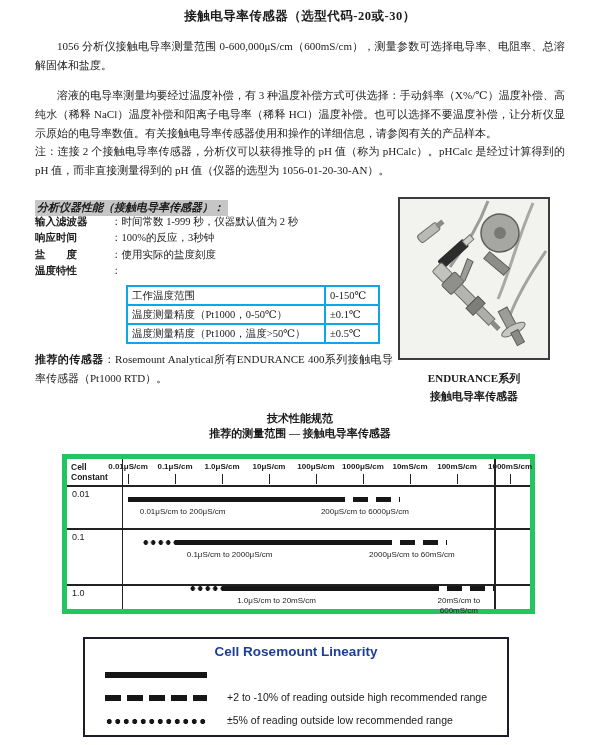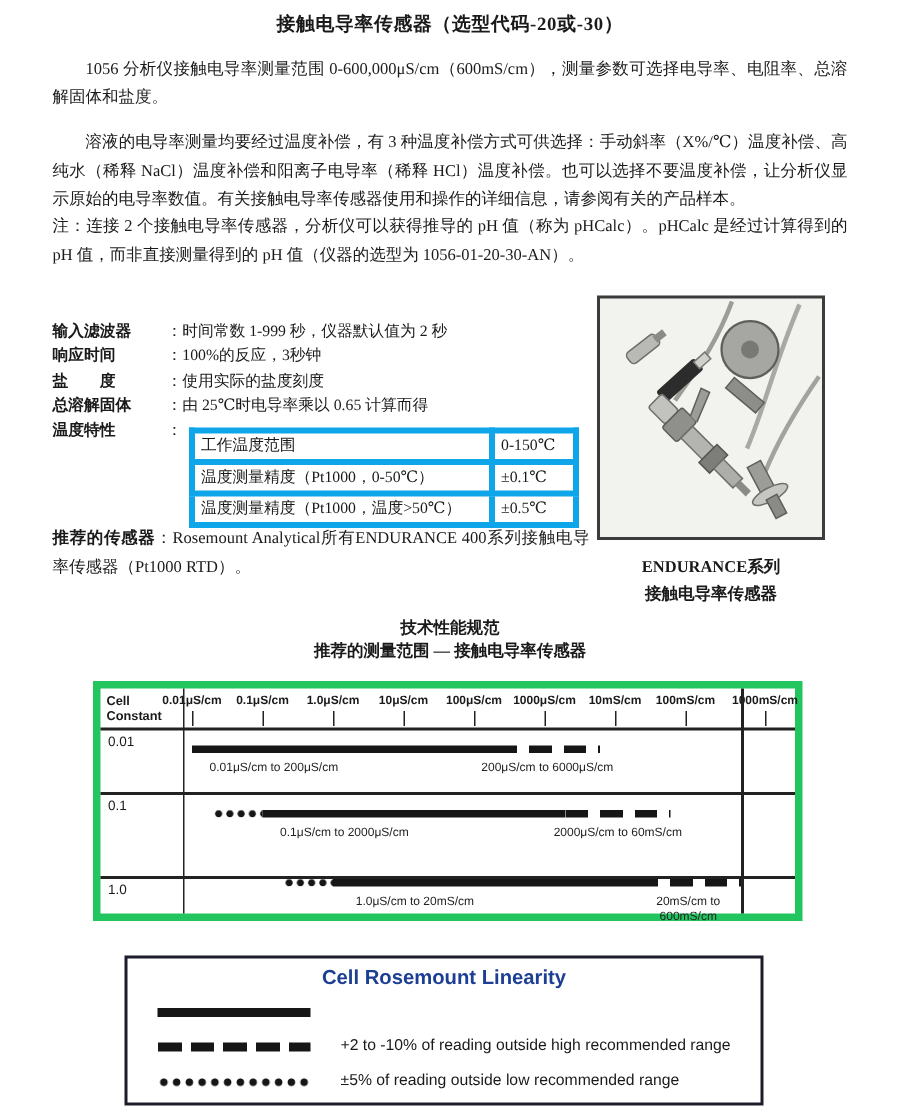--- a/index.html
+++ b/index.html
@@ -12,21 +12,21 @@
   .para.note{text-indent:0;}
   
   .spec-section{left:35px;top:197px;width:362px;height:205px;}
   .spec-heading{display:inline-block;background:#c6c6c6;font-weight:bold;font-style:italic;
                 font-size:11px;padding:0 4px 1px 2px;}
   .spec-list{position:absolute;top:17px;left:0;width:100%;}
   .spec-row{display:flex;font-size:10.5px;line-height:16.4px;}
   .spec-label{width:76px;font-weight:bold;flex:0 0 auto;}
   .spec-value{flex:1;}
   table.temp{position:absolute;top:88px;left:91px;border-collapse:collapse;font-size:10.5px;}
-  table.temp td{border:4px solid #0ea5e9;padding:0 4px;height:17px;line-height:17px;white-space:nowrap;}
+  table.temp td{border:2px solid #0ea5e9;padding:0 4px;height:17px;line-height:17px;white-space:nowrap;}
   table.temp td.v{width:44px;}
   table.temp td.k{width:188px;}
   .recommended{position:absolute;top:153px;left:0;width:358px;font-size:11px;line-height:19px;text-align:justify;}
   .recommended b{font-weight:bold;}
   
   .figure{left:398px;top:197px;width:152px;}
   .figure-box{width:152px;height:163px;border:2px solid #3c3c3c;box-sizing:border-box;background:#f2f2ef;}
   .figure-caption{margin-top:9px;text-align:center;font-weight:bold;font-size:11px;line-height:18px;}
   
   .chart-title1{top:411px;left:0;width:600px;text-align:center;font-weight:bold;font-size:11px;}
@@ -63,37 +63,34 @@
 </head>
 <body>
 
 <div class="abs doc-title">接触电导率传感器（选型代码-20或-30）</div>
 
 <div class="abs para" style="top:37px;">1056 分析仪接触电导率测量范围 0-600,000μS/cm（600mS/cm），测量参数可选择电导率、电阻率、总溶解固体和盐度。</div>
 <div class="abs para" style="top:86px;">溶液的电导率测量均要经过温度补偿，有 3 种温度补偿方式可供选择：手动斜率（X%/℃）温度补偿、高纯水（稀释 NaCl）温度补偿和阳离子电导率（稀释 HCl）温度补偿。也可以选择不要温度补偿，让分析仪显示原始的电导率数值。有关接触电导率传感器使用和操作的详细信息，请参阅有关的产品样本。</div>
 <div class="abs para note" style="top:142px;">注：连接 2 个接触电导率传感器，分析仪可以获得推导的 pH 值（称为 pHCalc）。pHCalc 是经过计算得到的 pH 值，而非直接测量得到的 pH 值（仪器的选型为 1056-01-20-30-AN）。</div>
 
 <div class="abs spec-section">
+  <span class="spec-heading">分析仪器性能（接触电导率传感器）：</span>
 
   <div class="spec-list">
     <div class="spec-row">
       <span class="spec-label">输入滤波器</span>
       <span class="spec-value">：时间常数 1-999 秒，仪器默认值为 2 秒</span>
     </div>
     <div class="spec-row">
       <span class="spec-label">响应时间</span>
       <span class="spec-value">：100%的反应，3秒钟</span>
     </div>
     <div class="spec-row">
       <span class="spec-label">盐　　度</span>
       <span class="spec-value">：使用实际的盐度刻度</span>
-    </div>
-    <div class="spec-row">
-      <span class="spec-label">总溶解固体</span>
-      <span class="spec-value">：由 25℃时电导率乘以 0.65 计算而得</span>
     </div>
     <div class="spec-row">
       <span class="spec-label">温度特性</span>
       <span class="spec-value">：</span>
     </div>
   </div>
 
   <table class="temp">
     <tbody>
         <tr>

